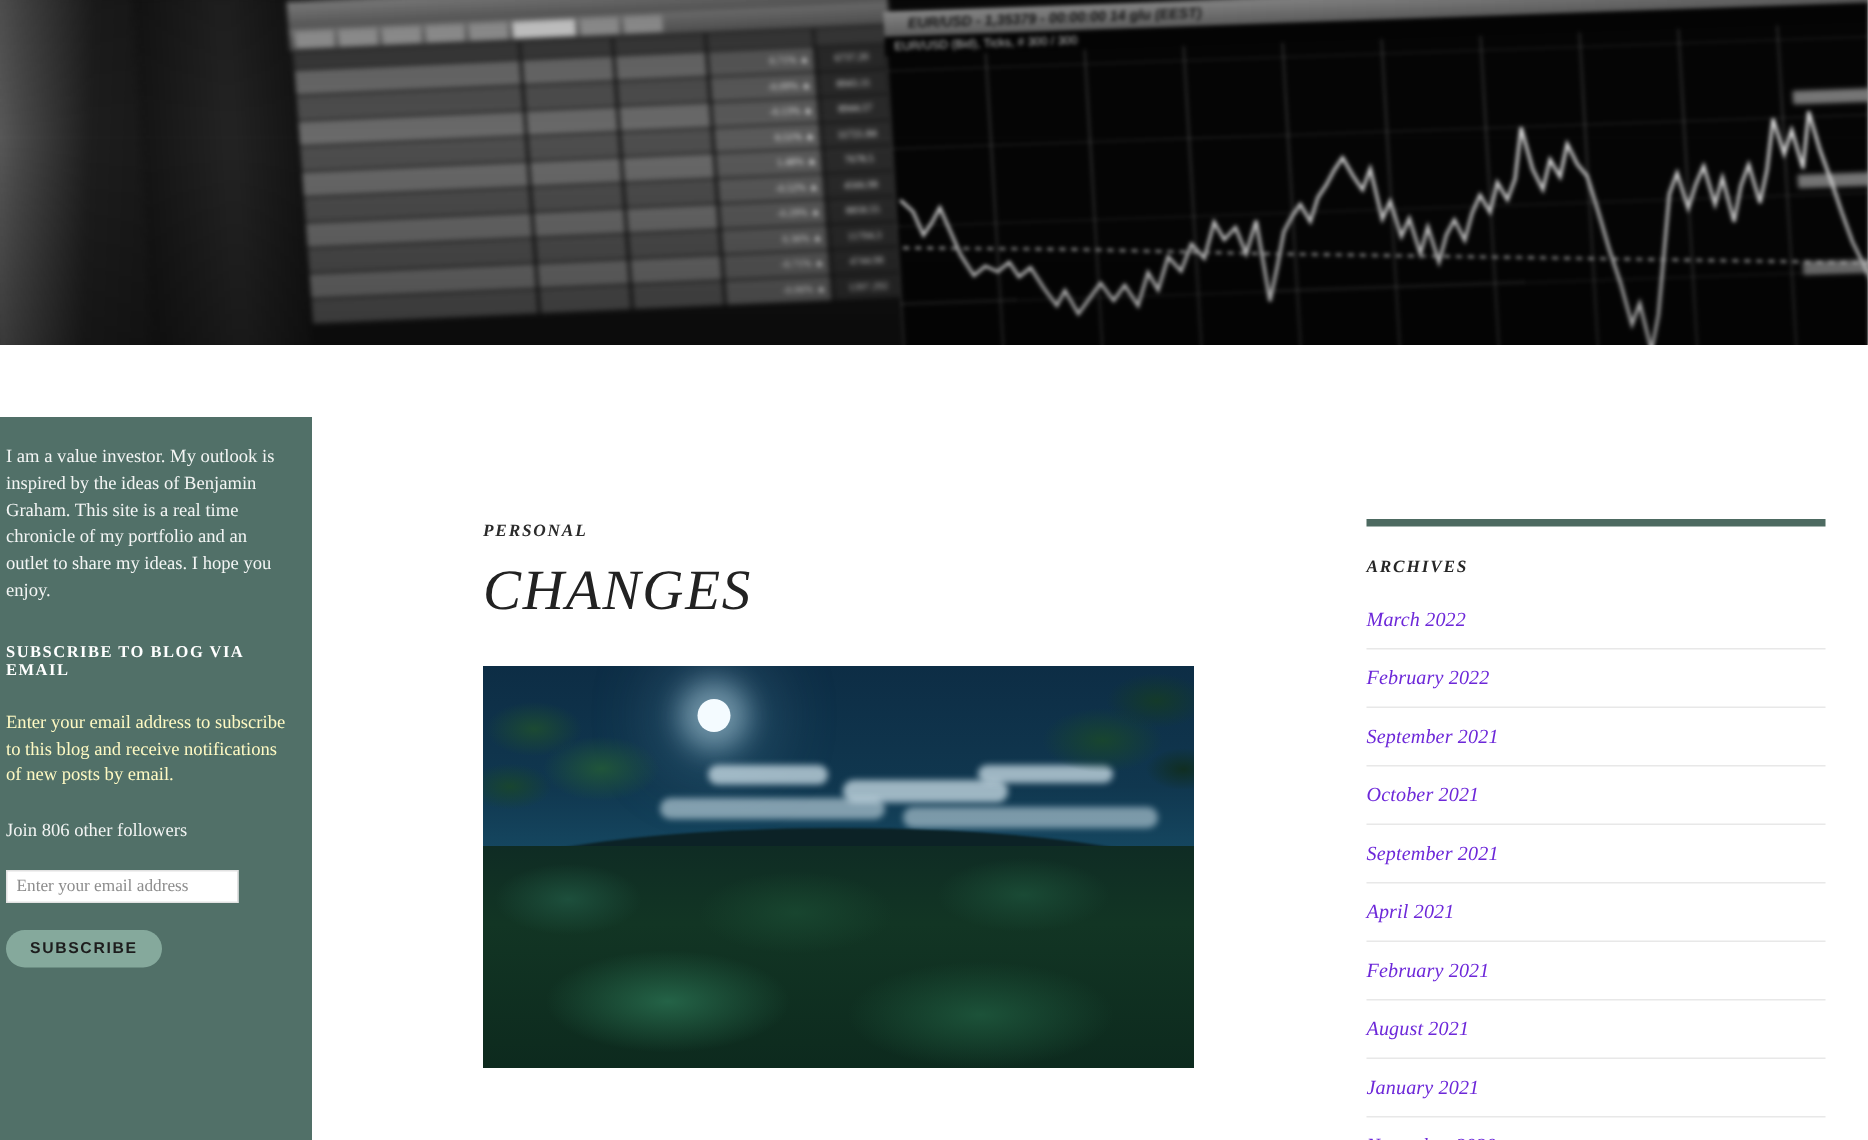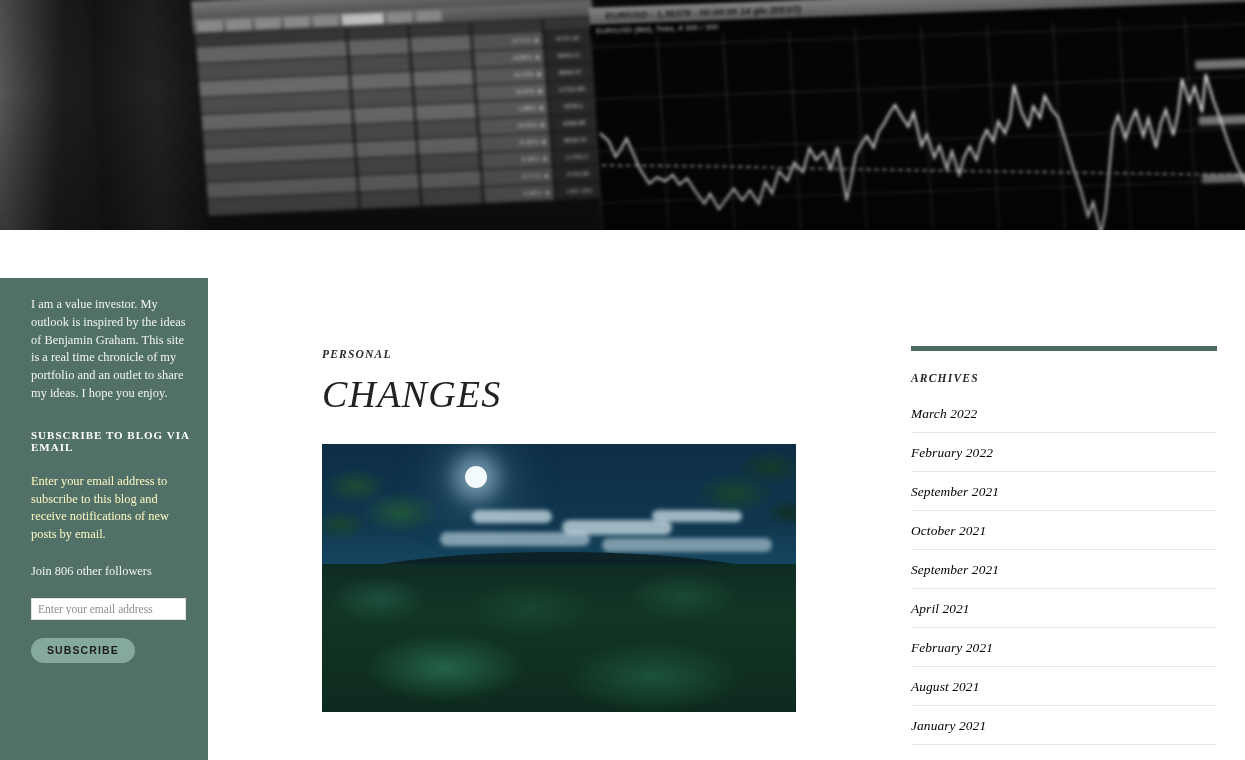--- a/index.html
+++ b/index.html
@@ -198,21 +198,21 @@
   .search-toggle svg { display: block; }
 
   
   .sidebar {
     position: absolute;
     top: 278px; left: 0;
     width: 208px;
     height: 482px;
     background: #517068;
     color: #f1f4f2;
-    padding: 18px 16px 0 31px;
+    padding: 18px 16px 0 4px;
   }
   .side-intro {
     font-size: 12.4px;
     line-height: 17.8px;
     color: #f3f5f4;
   }
   .side-widget-title {
     margin-top: 26px;
     font-size: 11px;
     font-weight: 700;
@@ -388,21 +388,21 @@
   }
   .archive-list { margin-top: 16px; }
   .archive-item {
     border-bottom: 1px solid #e8e8e8;
     padding: 10px 0 10px;
     cursor: pointer;
   }
   .archive-item:first-child { padding-top: 4px; }
   .archive-link {
     font-size: 13.4px;
-    color: #000000;
+    color: #6d28d9;
     letter-spacing: .1px;
   }
 </style>
 </head>
 <body>
 
 <div class="page">
 
   <div class="banner">
     <div class="banner-photo"></div>

